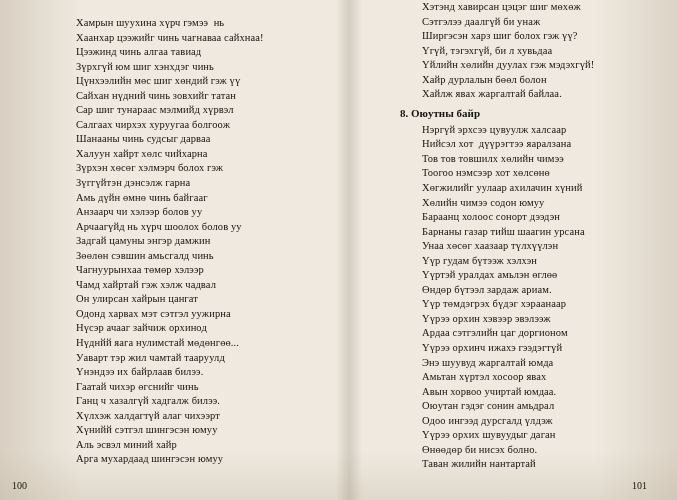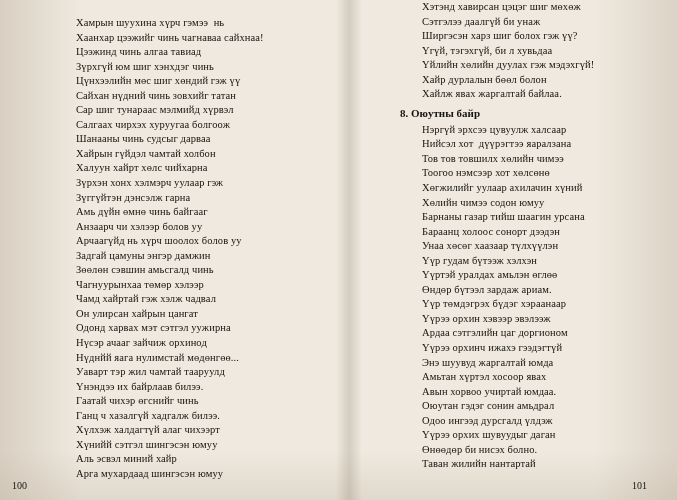--- a/index.html
+++ b/index.html
@@ -95,23 +95,22 @@
     <ul class="verse" id="left-lines">
         <li>Хамрын шуухина хүрч гэмээ  нь</li>
         <li>Хаанхар цээжийг чинь чагнаваа сайхнаа!</li>
         <li>Цээжинд чинь алгаа тавиад</li>
         <li>Зүрхгүй юм шиг хэнхдэг чинь</li>
         <li>Цүнхээлийн мөс шиг хөндий гэж үү</li>
         <li>Сайхан нүдний чинь зовхийг татан</li>
         <li>Сар шиг тунараас мэлмийд хүрвэл</li>
         <li>Салгаах чирхэх хуруугаа болгоож</li>
         <li>Шанааны чинь судсыг дарваа</li>
-        <li>Хайрын гүйдэл чамтай холбон</li>
         <li>Халуун хайрт хөлс чийхарна</li>
-        <li>Зүрхэн хонх хэлмэрч уулаар гэж</li>
+        <li>Зүрхэн хөсөг хэлмэрч болох гэж</li>
         <li>Зүггүйтэн дэнсэлж гарна</li>
         <li>Амь дүйн өмнө чинь байгааг</li>
         <li>Анзаарч чи хэлээр болов уу</li>
         <li>Арчаагүйд нь хүрч шоолох болов уу</li>
         <li>Задгай цамуны энгэр дамжин</li>
         <li>Зөөлөн сэвшин амьсгалд чинь</li>
         <li>Чагнуурынхаа төмөр хэлээр</li>
         <li>Чамд хайртай гэж хэлж чадвал</li>
         <li>Он улирсан хайрын цангат</li>
         <li>Одонд харвах мэт сэтгэл уужирна</li>
@@ -139,22 +138,22 @@
         <li>Хайлж явах жаргалтай байлаа.</li>
       </ul>
     <div class="section-head">8. Оюутны байр</div>
     <ul class="verse" id="right-lines-after">
         <li>Нэргүй эрхсээ цувуулж халсаар</li>
         <li>Нийсэл хот  дүүрэгтээ яаралзана</li>
         <li>Тов тов товшилх хөлийн чимээ</li>
         <li>Тоогоо нэмсээр хот хөлсөнө</li>
         <li>Хөгжилийг уулаар ахилачин хүний</li>
         <li>Хөлийн чимээ содон юмуу</li>
+        <li>Бараанц холоос сонорт дээдэн</li>
         <li>Барнаны газар тийш шаагин урсана</li>
-        <li>Бараанц холоос сонорт дээдэн</li>
         <li>Унаа хөсөг хаазаар түлхүүлэн</li>
         <li>Үүр гудам бүтээж хэлхэн</li>
         <li>Үүртэй уралдах амьлэн өглөө</li>
         <li>Өндөр бүтээл зардаж ариам.</li>
         <li>Үүр төмдэгрэх бүдэг хэраанаар</li>
         <li>Үүрээ орхин хэвээр эвэлээж</li>
         <li>Ардаа сэтгэлийн цаг доргионом</li>
         <li>Үүрээ орхинч ижахэ гээдэгтүй</li>
         <li>Энэ шуувуд жаргалтай юмда</li>
         <li>Амьтан хүртэл хосоор явах</li>

